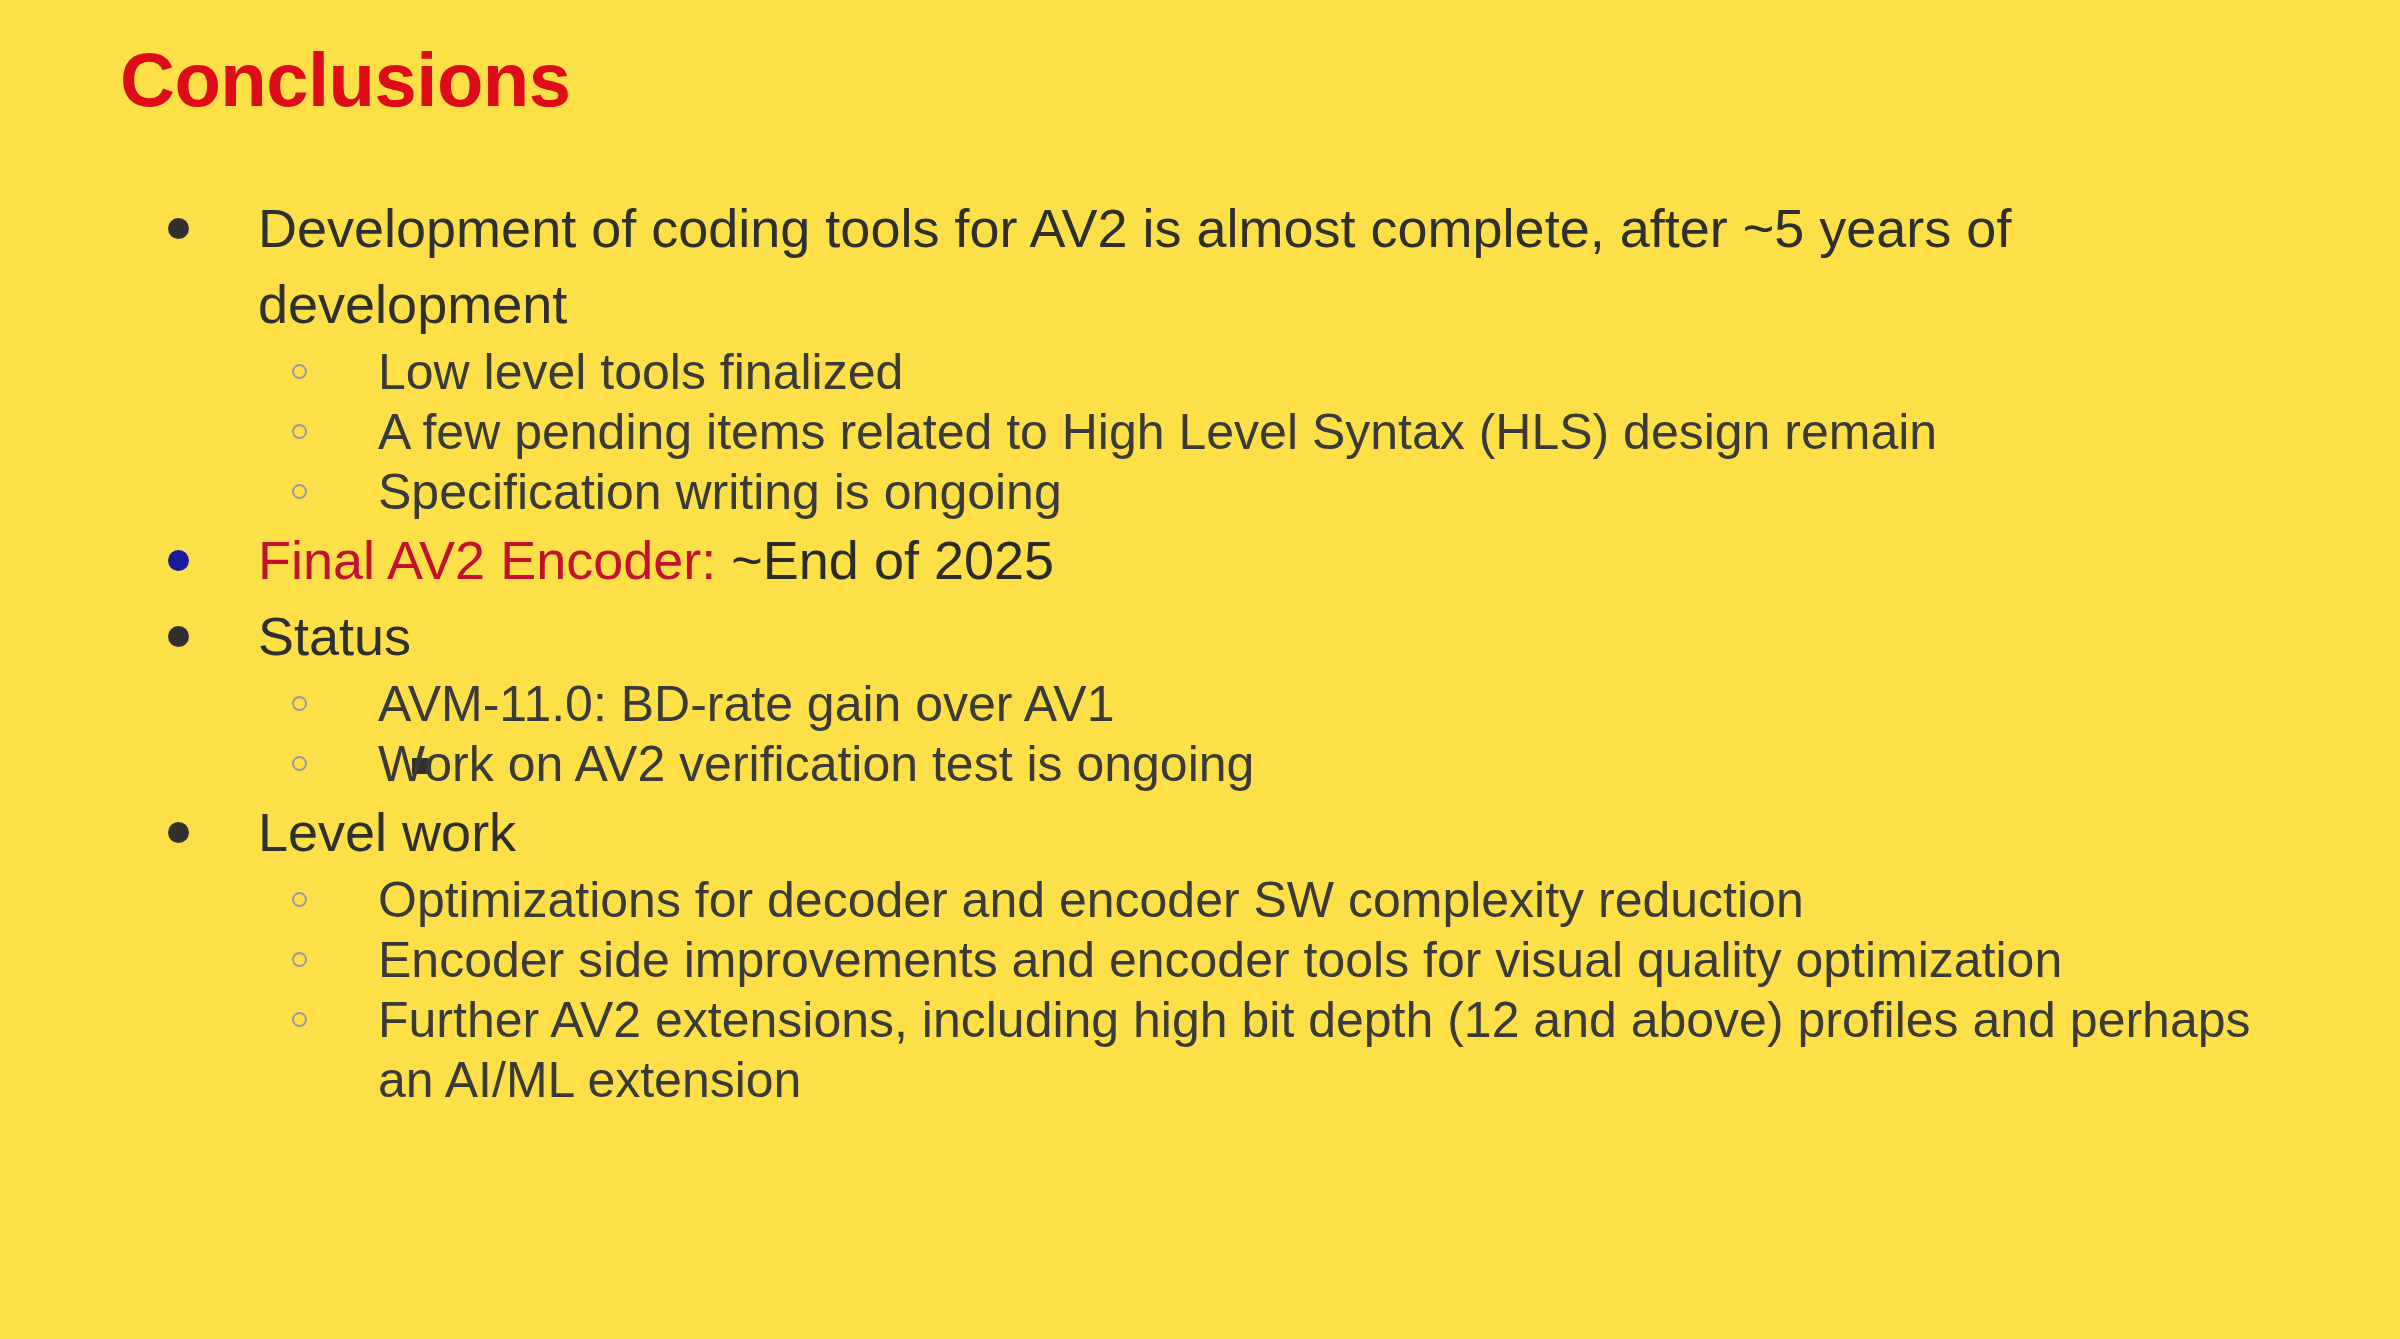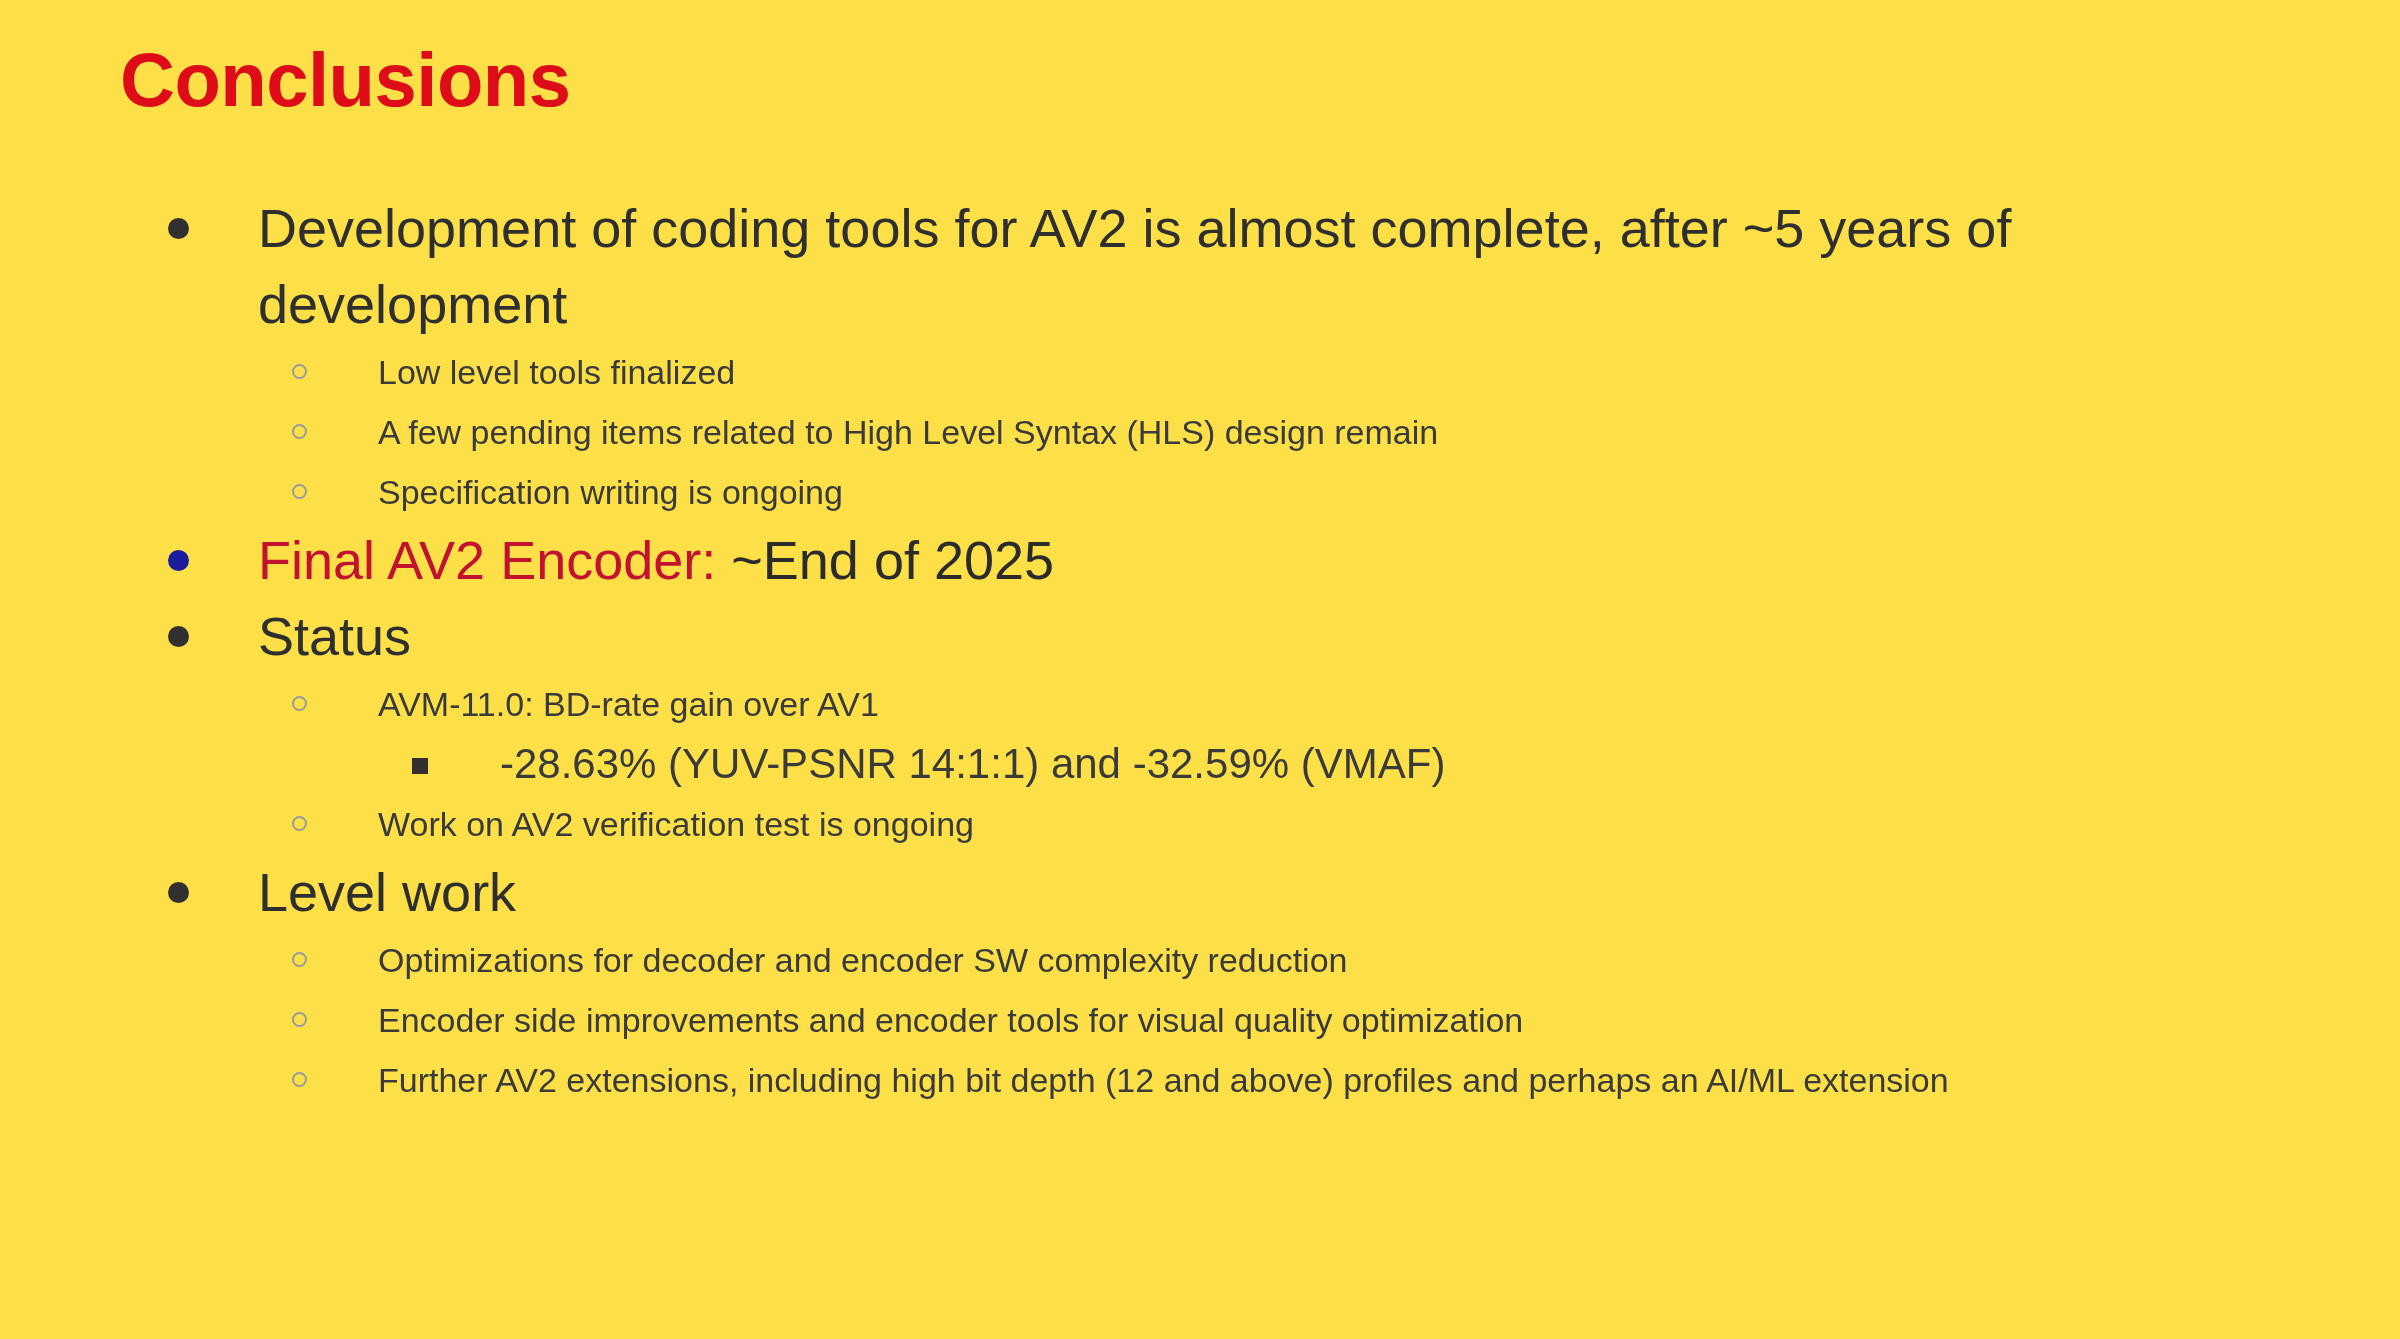--- a/index.html
+++ b/index.html
@@ -77,21 +77,21 @@
     background: #332f2f;
   }
   .lvl1 .marker.blue {
     background: #1b1b9e;
   }
 
   
   .lvl2 {
     padding-left: 378px;
     padding-right: 120px;
-    font-size: 34px;
+    font-size: 50px;
     line-height: 60px;
     color: #3a3a3a;
   }
   .lvl2 .marker {
     left: 292px;
     top: 22px;
     width: 15px;
     height: 15px;
     border-radius: 50%;
     background: transparent;
@@ -159,21 +159,20 @@
       <span class="row-text">Status</span>
     </div>
 
     <div class="row lvl2">
       <span class="marker"></span>
       <span class="row-text">AVM-11.0: BD-rate gain over AV1</span>
     </div>
 
     <div class="row lvl3">
       <span class="marker"></span>
-      <span class="row-text">-28.63% (YUV-PSNR 14:1:1) and -32.59% (VMAF)</span>
     </div>
 
 
     <div class="row lvl2">
       <span class="marker"></span>
       <span class="row-text">Work on AV2 verification test is ongoing</span>
     </div>
 
     <div class="row lvl1">
       <span class="marker"></span>

